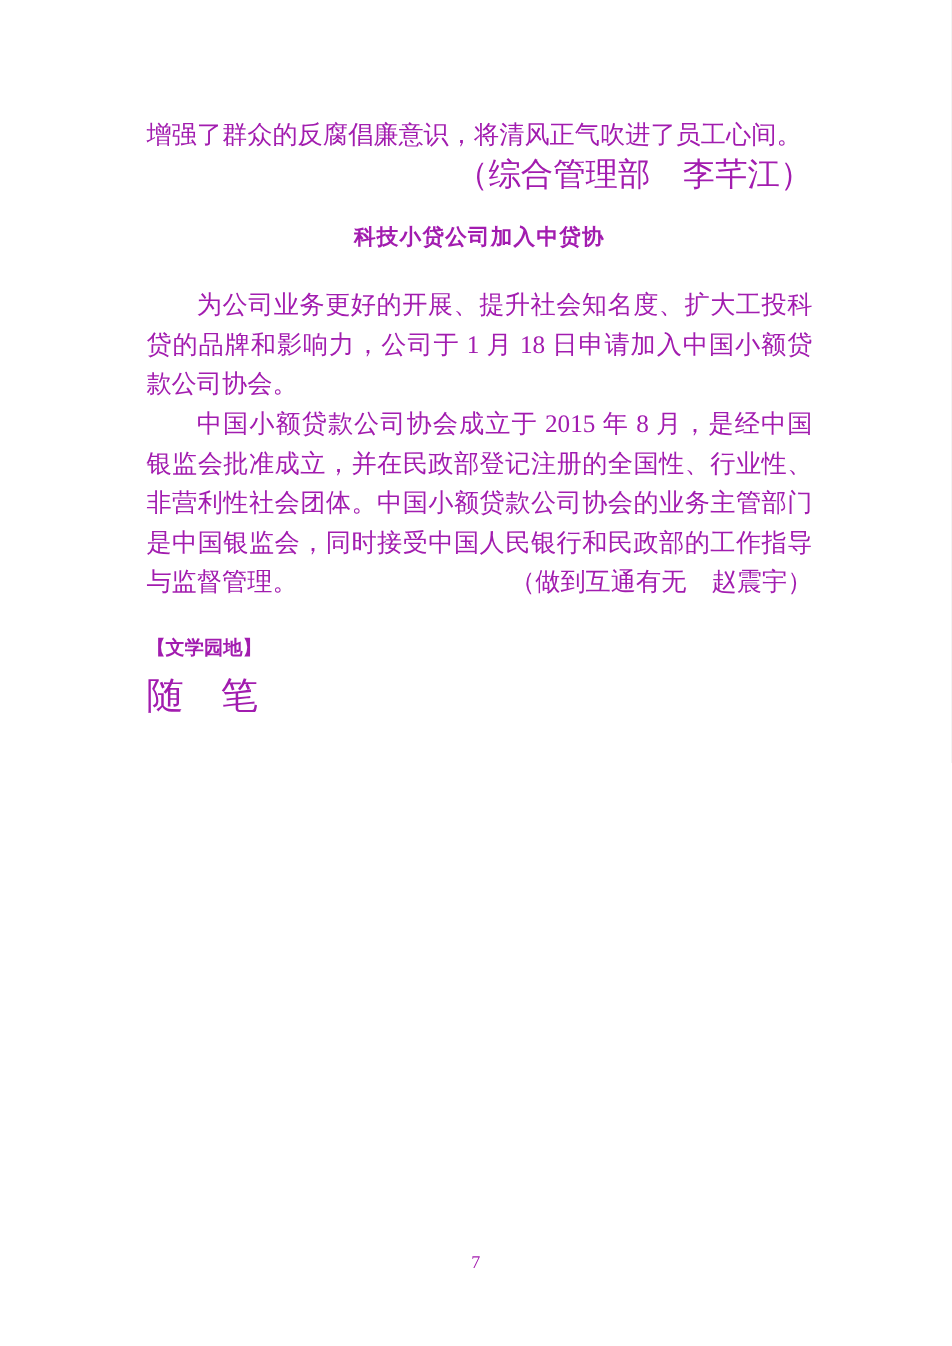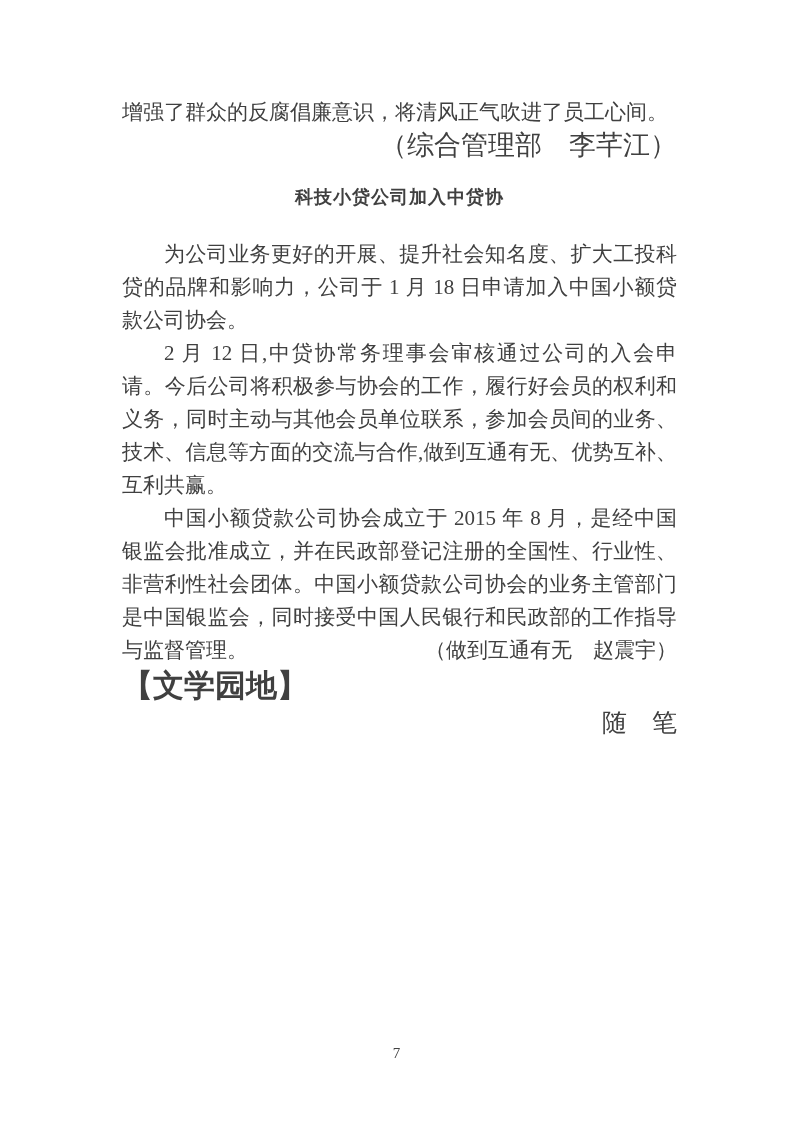--- a/index.html
+++ b/index.html
@@ -8,21 +8,21 @@
     background: #e9e9e9;
   }
   .page {
     position: relative;
     width: 793px;
     height: 1122px;
     margin: 0 auto;
     background: #ffffff;
     box-sizing: border-box;
     padding: 96px 116px 0 122px;
-    color: #404040;
+    color: #a21caf;
     overflow: hidden;
   }
   .body-text {
     font-family: "Liberation Serif", "DejaVu Serif", serif;
     font-size: 21px;
     line-height: 33px;
     text-align: justify;
     margin: 0;
   }
   .indent {
@@ -39,32 +39,32 @@
     font-family: "Liberation Sans", "DejaVu Sans", sans-serif;
     font-size: 18px;
     font-weight: 600;
     line-height: 36px;
     text-align: center;
     letter-spacing: 1px;
     margin: 17px 0 23px 0;
   }
   .section-marker {
     font-family: "Liberation Serif", "DejaVu Serif", serif;
-    font-size: 31px;
+    font-size: 16px;
     font-weight: bold;
     line-height: 34px;
     text-align: left;
-    margin: 2px 0 0 0;
+    margin: 22px 0 0 0;
   }
   .essay-title {
-    font-family: Liberation Mono, monospace;
-    font-size: 25px;
+    font-family: Liberation Serif, serif;
+    font-size: 31px;
     font-weight: 400;
     line-height: 36px;
-    text-align: right;
+    text-align: left;
     margin: 4px 0 18px 0;
   }
   .sig-inline {
     float: right;
   }
   .page-number {
     position: absolute;
     left: 0;
     right: 0;
     bottom: 60px;
@@ -80,21 +80,20 @@
 <div class="page">
 
   <p class="body-text">增强了群众的反腐倡廉意识，将清风正气吹进了员工心间。</p>
 
   <p class="signature-line">（综合管理部　李芊江）</p>
 
   <h1 class="article-title">科技小贷公司加入中贷协</h1>
 
   <p class="body-text indent">为公司业务更好的开展、提升社会知名度、扩大工投科贷的品牌和影响力，公司于 1 月 18 日申请加入中国小额贷款公司协会。</p>
 
-  <p class="body-text indent">2 月 12 日,中贷协常务理事会审核通过公司的入会申请。今后公司将积极参与协会的工作，履行好会员的权利和义务，同时主动与其他会员单位联系，参加会员间的业务、技术、信息等方面的交流与合作,做到互通有无、优势互补、互利共赢。</p>
 
   <p class="body-text indent">
     <span>中国小额贷款公司协会成立于 2015 年 8 月，是经中国银监会批准成立，并在民政部登记注册的全国性、行业性、非营利性社会团体。中国小额贷款公司协会的业务主管部门是中国银监会，同时接受中国人民银行和民政部的工作指导与监督管理。</span>
     <span class="sig-inline">（做到互通有无　赵震宇）</span>
   </p>
 
   <h2 class="section-marker">【文学园地】</h2>
 
   <h2 class="essay-title">随　笔</h2>
 

